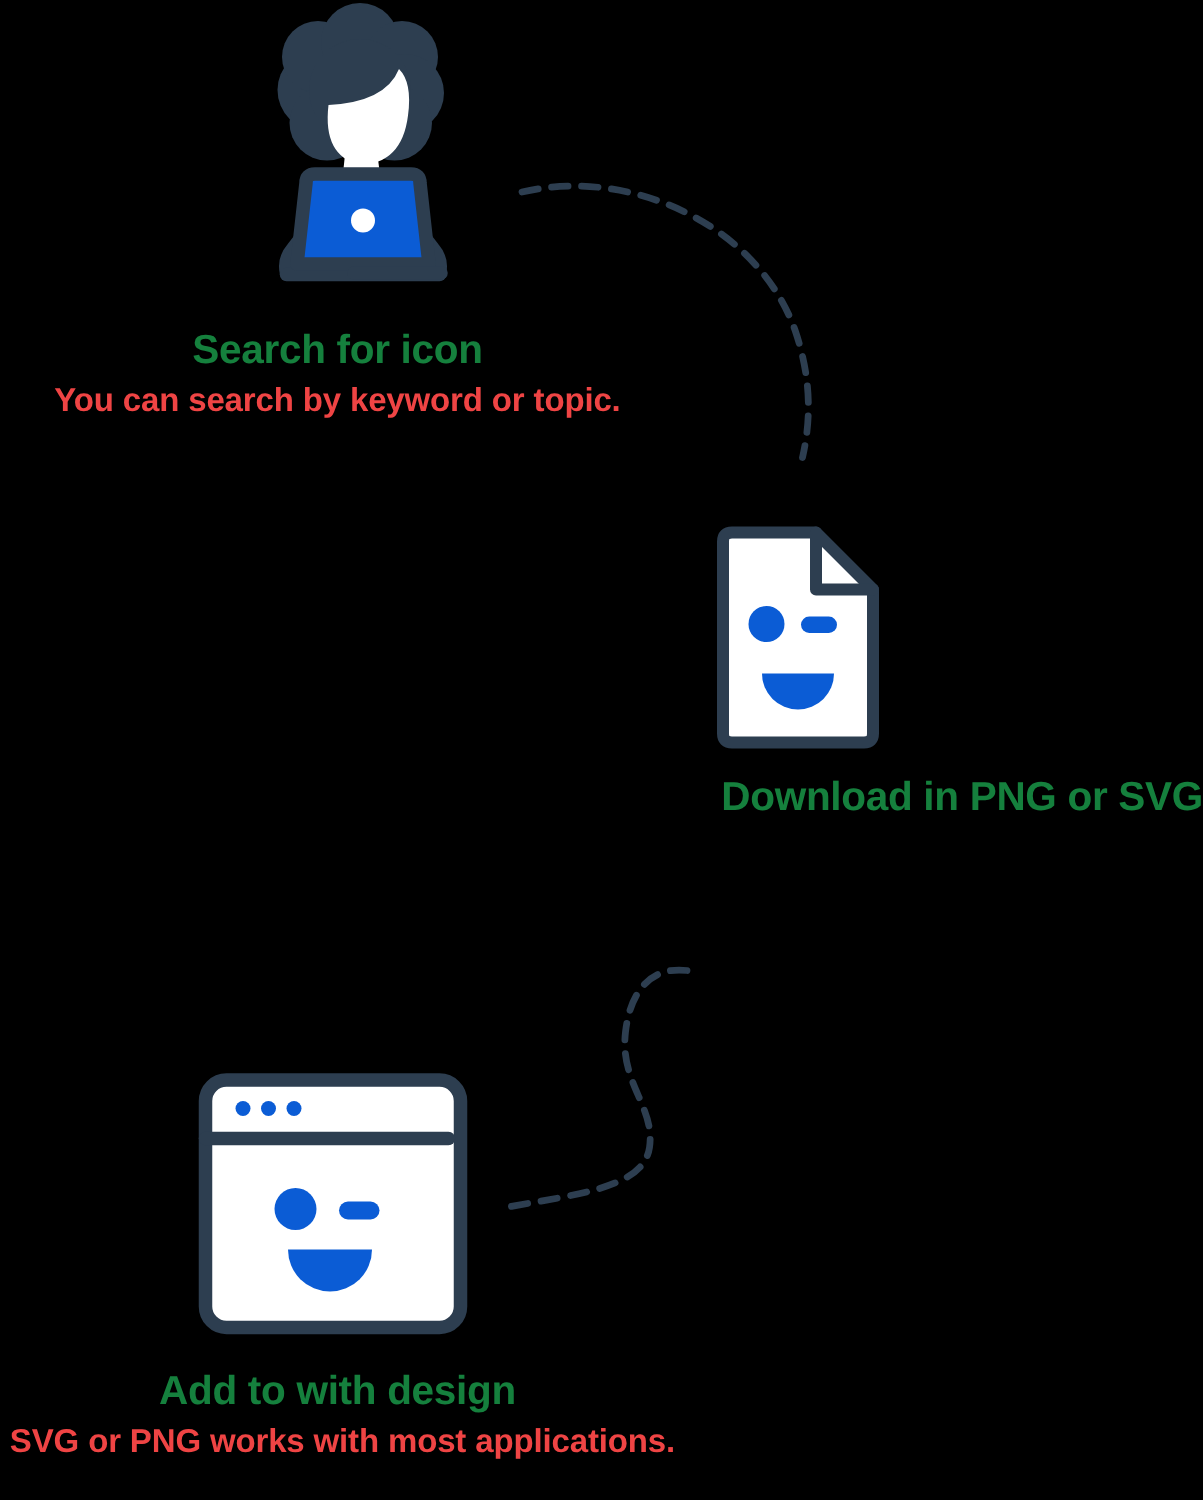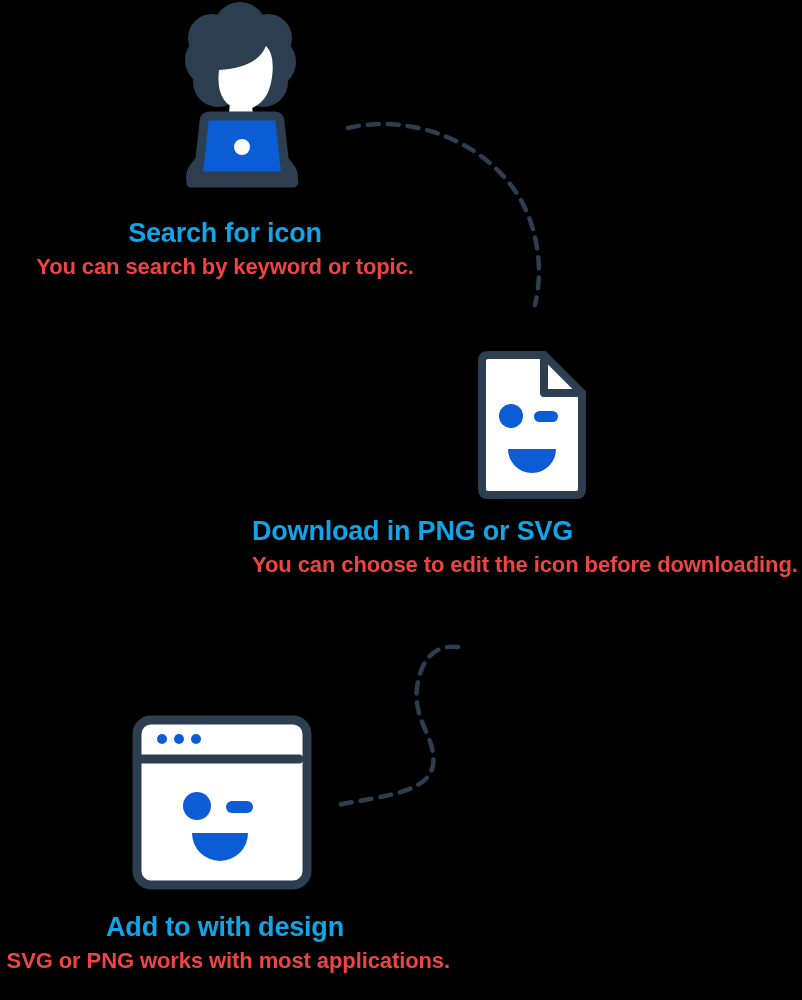--- a/index.html
+++ b/index.html
@@ -23,35 +23,35 @@
   .art {
     position: absolute;
   }
   .caption {
     position: absolute;
     white-space: nowrap;
   }
   .caption .title {
     font-size: 27px;
     font-weight: bold;
-    color: #0ea5e9;
+    color: #15803d;
     letter-spacing: -0.2px;
     line-height: 1.18;
     margin: 0;
   }
   .caption .subtitle {
     font-size: 22px;
     font-weight: bold;
     color: #ef4444;
     letter-spacing: -0.1px;
     line-height: 1.25;
     margin: 3px 0 0 0;
   }
   .cap-center { text-align: center; }
-  .cap-right  { }
+  .cap-right  { text-align: right; }
   .cap-left   { text-align: left; }
 
   
   #cap-search   { left: 25px;  top: 218px; width: 400px; }
   #cap-download { left: 252px; top: 516px; width: 550px; }
   #cap-add      { left: 0px;   top: 912px; width: 450px; }
 
   
   #art-person  { left: 140px; top: 8px;   width: 200px; height: 195px; }
   #art-doc     { left: 468px; top: 345px; width: 140px; height: 160px; }
@@ -122,21 +122,20 @@
       <circle cx="43" cy="71" r="12" fill="#0b5cd5"></circle>
 
       <rect x="66" y="66" width="24" height="11" rx="5.5" fill="#0b5cd5"></rect>
 
       <path d="M40 104 a24 24 0 0 0 48 0 z" fill="#0b5cd5"></path>
     </svg>
   </div>
 
   <div class="caption cap-right" id="cap-download">
     <p class="title">Download in PNG or SVG</p>
-    <p class="subtitle">You can choose to edit the icon before downloading.</p>
   </div>
 
   <div class="art" id="conn-2">
     <svg width="180" height="195" viewBox="0 0 180 195" xmlns="http://www.w3.org/2000/svg">
       <path d="M133 17 C 108 14, 95 32, 92 58 C 88 92, 112 108, 108 135 C 104 162, 60 166, 12 175" fill="none" stroke="#2d3e50" stroke-width="4.5" stroke-linecap="round" stroke-dasharray="11 9"></path>
     </svg>
   </div>
 
   <div class="art" id="art-browser">
     <svg width="195" height="195" viewBox="0 0 195 195" xmlns="http://www.w3.org/2000/svg">

